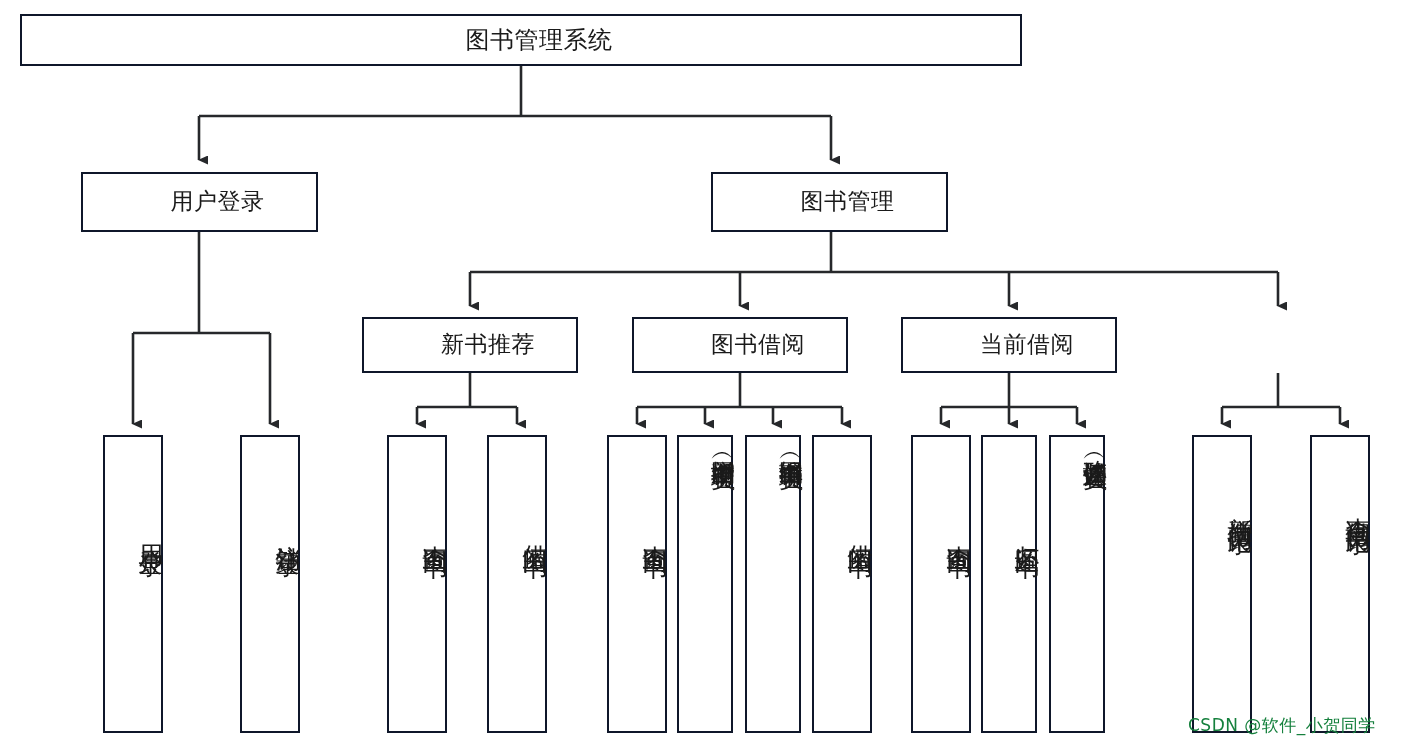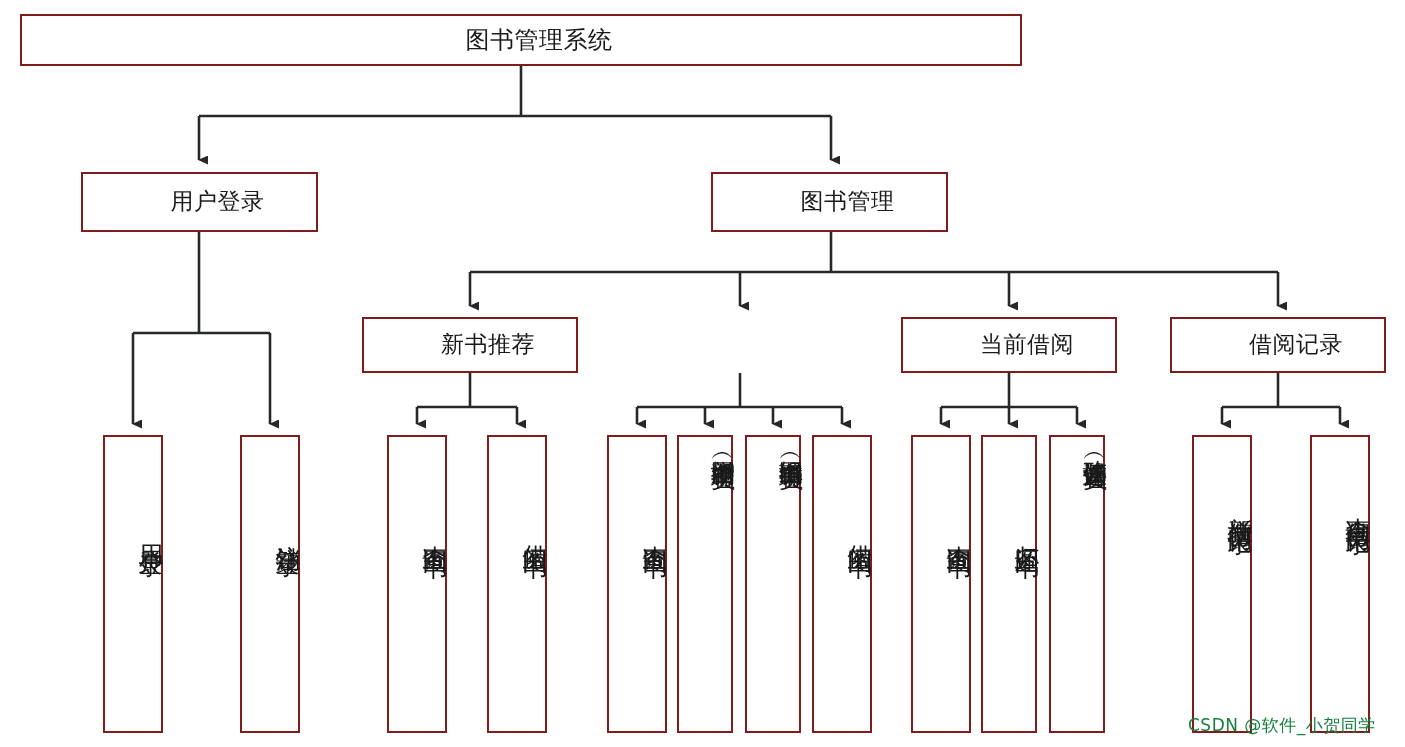--- a/index.html
+++ b/index.html
@@ -23,21 +23,21 @@
     left: 0;
     top: 0;
     width: 1405px;
     height: 747px;
     pointer-events: none;
   }
   .node {
     position: absolute;
     box-sizing: border-box;
     background: #ffffff;
-    border: 2px solid #7f1d1d;
+    border: 2px solid #0f172a;
     display: flex;
     align-items: center;
     justify-content: center;
     text-align: center;
     color: #1a1a1a;
     z-index: 2;
     padding-left: 36px;
   }
   .node .lbl {
     display: block;
@@ -149,26 +149,26 @@
   <div class="node horiz" style="left:81px; top:172px; width:237px; height:60px;">
     <span class="lbl">用户登录</span>
   </div>
   <div class="node horiz" style="left:362px; top:317px; width:216px; height:56px;">
     <span class="lbl">新书推荐</span>
   </div>
 
   <div class="node horiz" style="left:711px; top:172px; width:237px; height:60px;">
     <span class="lbl">图书管理</span>
   </div>
+  <div class="node horiz" style="left:632px; top:317px; width:216px; height:56px;">
+    <span class="lbl">图书借阅</span>
+  </div>
   <div class="node horiz" style="left:901px; top:317px; width:216px; height:56px;font-family:Liberation Serif, serif;">
     <span class="lbl">当前借阅</span>
   </div>
-  <div class="node horiz" style="left:1170px; top:317px; width:216px; height:56px;">
-    <span class="lbl">借阅记录</span>
-  </div>
 
   <div class="node vert mid2" style="left:103px; top:435px; width:60px; height:298px;">
     <span class="lbl">用户登录</span>
   </div>
   <div class="node vert mid2" style="left:240px; top:435px; width:60px; height:298px;">
     <span class="lbl">注销登录</span>
   </div>
 
   <div class="node vert mid2" style="left:387px; top:435px; width:60px; height:298px;">
     <span class="lbl">查询图书</span>

